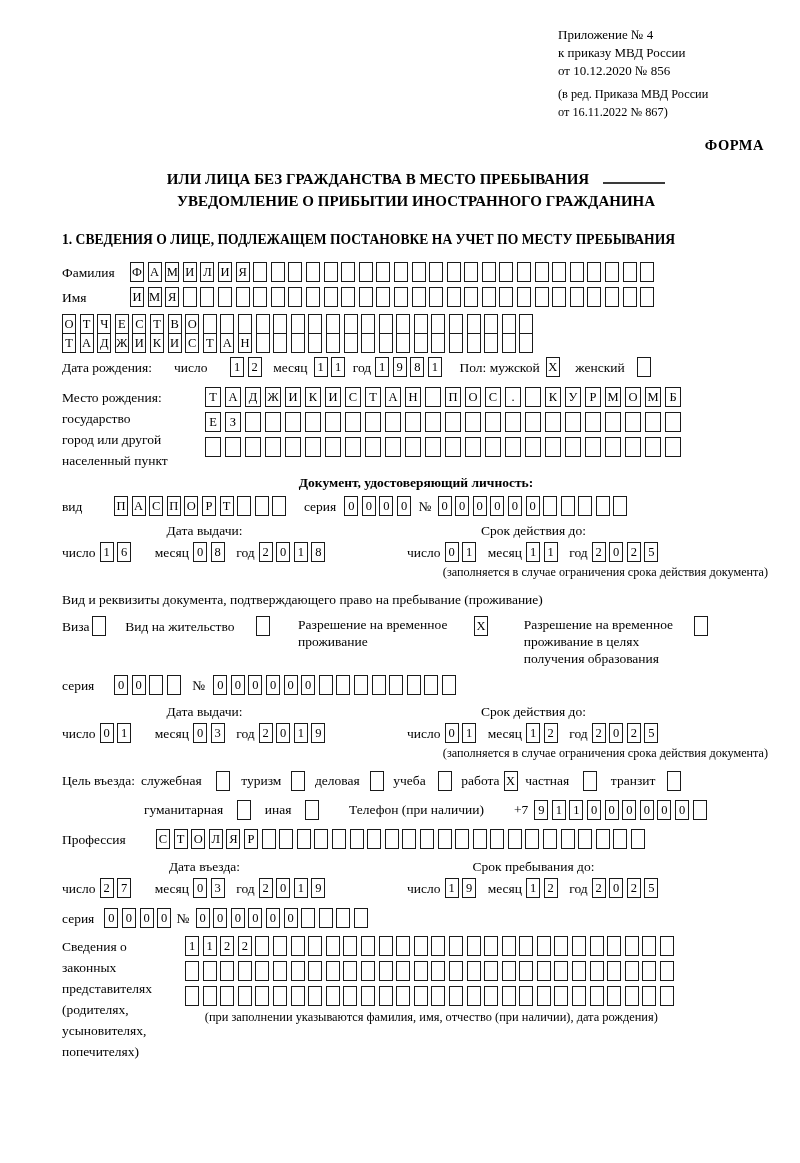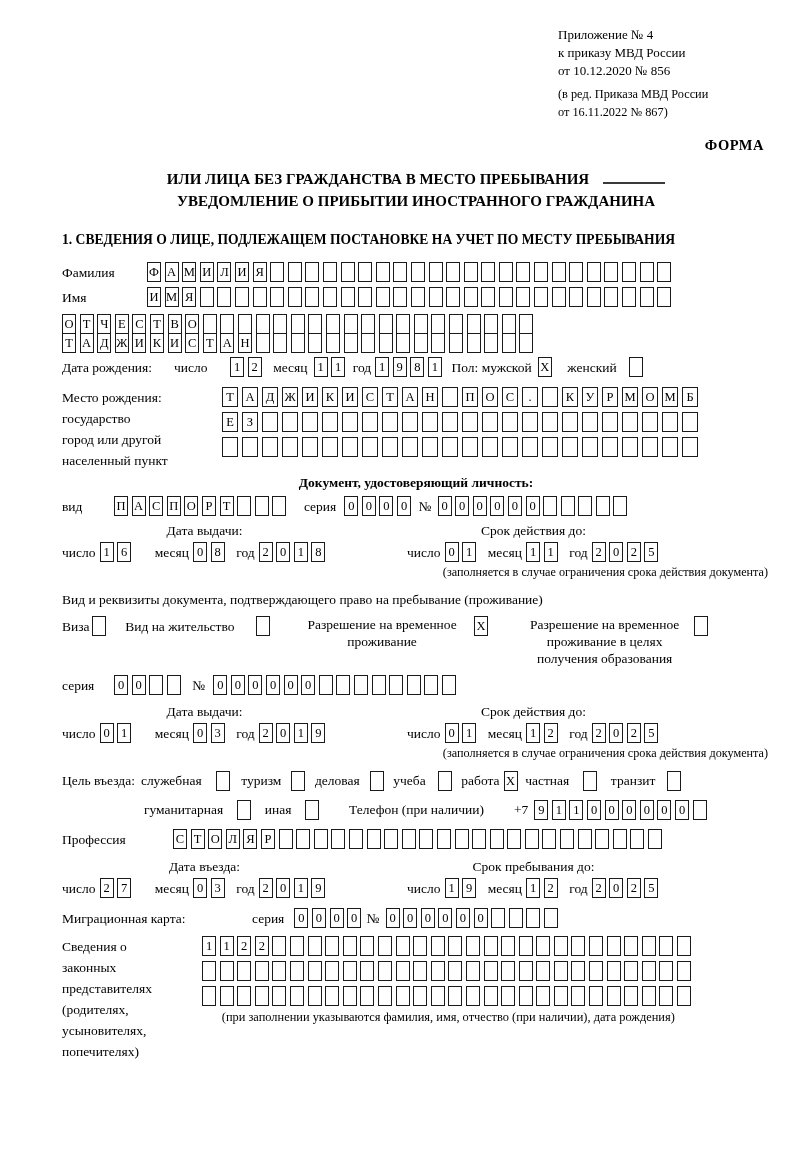--- a/index.html
+++ b/index.html
@@ -11,21 +11,21 @@
   }
   .ref { margin-left:496px; font-size:13px; line-height:18px; }
   .ref .small { font-size:12.3px; }
   .ref .gap { margin-top:5px; }
   .forma { text-align:right; font-weight:bold; font-size:14.5px; margin-top:16px; padding-right:6px; letter-spacing:.5px; }
   .title { text-align:center; font-weight:bold; font-size:15px; line-height:22px; margin-top:14px; }
   .blank-line { display:inline-block; width:62px; border-bottom:2px solid #3a3a3a; height:13px; margin-left:14px; }
   .section { font-weight:bold; font-size:13.6px; margin-top:20px; }
 
   .lbl { font-size:13.5px; white-space:nowrap; }
-  .frow { display:flex; align-items:flex-start;gap:17px; }
+  .frow { display:flex; align-items:flex-start; }
   .lblcol { flex:none; font-size:13.5px; line-height:21px; }
 
   .cell-row { display:flex; flex:none; }
   .cell {
     width:14px; height:20px; flex:none; border:1.6px solid #1a1a1a; margin-right:3.6px;
     text-align:center; font-size:12.5px; line-height:19px; background:#fff;
     font-family:"Liberation Serif","DejaVu Serif",serif;
   }
   .wide .cell { width:16px; margin-right:4px; }
 
@@ -36,21 +36,21 @@
   .dcol-l { width:345px; flex:none; }
   .dcol-r { flex:1; }
   .dtitle { font-size:13.5px; text-align:center; line-height:18px; }
   .dtitle-l { padding-right:60px;text-align:center; }
   .dtitle-r { padding-right:110px; }
   .drow { display:flex; align-items:flex-start; margin-top:2px; }
   .drow .lbl { line-height:22px; margin-right:4px; }
   .drow .cell-row { margin-right:8px; }
   .note-right { text-align:right; font-size:12.2px; line-height:16px; padding-right:2px; }
 
-  .opt-label { font-size:13.5px; line-height:17px; text-align:center; }
+  .opt-label { font-size:13.5px; line-height:17px; text-align:left; }
   .opts { display:flex; align-items:flex-start; margin-top:4px; }
   .opt { display:flex; align-items:flex-start; }
 
   .purpose-row { display:flex; align-items:center; margin-top:9px; }
   .purpose-row .lbl { line-height:22px; }
 
   .reps-note { font-size:12.4px; margin-top:4px; text-align:center; }
   .mt4{margin-top:4px}.mt6{margin-top:6px}.mt8{margin-top:8px}
   .heading-center { text-align:center; font-weight:bold; font-size:13.5px; margin-top:3px; line-height:18px; }
   .intro { font-size:13.5px; line-height:24px; margin-top:8px; }
@@ -227,21 +227,21 @@
         <span class="cell">1</span>
         <span class="cell">1</span>
       </span>
     <span class="lbl" style="margin:0 4px 0 4px;">год</span>
     <span class="cell-row">
         <span class="cell">1</span>
         <span class="cell">9</span>
         <span class="cell">8</span>
         <span class="cell">1</span>
       </span>
-    <span class="lbl" style="margin-left:6px;margin-right:6px;">Пол: мужской</span>
+    <span class="lbl" style="margin-left:14px;margin-right:6px;">Пол: мужской</span>
     <span class="cell-row">
         <span class="cell">X</span>
       </span>
     <span class="lbl" style="margin-left:12px;margin-right:12px;">женский</span>
     <span class="cell-row">
         <span class="cell"></span>
       </span>
   </div>
 
   <div class="frow mt8">
@@ -652,21 +652,20 @@
       <span class="cell-row">
           <span class="cell">2</span>
           <span class="cell">0</span>
           <span class="cell">2</span>
           <span class="cell">5</span>
         </span>
     </div>
   </div>
 
   <div class="ig mt8">
-    <span class="lbl" style="width:190px;">Миграционная карта:</span>
     <span class="lbl" style="margin-right:10px;">серия</span>
     <span class="cell-row">
         <span class="cell">0</span>
         <span class="cell">0</span>
         <span class="cell">0</span>
         <span class="cell">0</span>
       </span>
     <span class="lbl" style="margin:0 6px 0 2px;">№</span>
     <span class="cell-row">
         <span class="cell">0</span>

